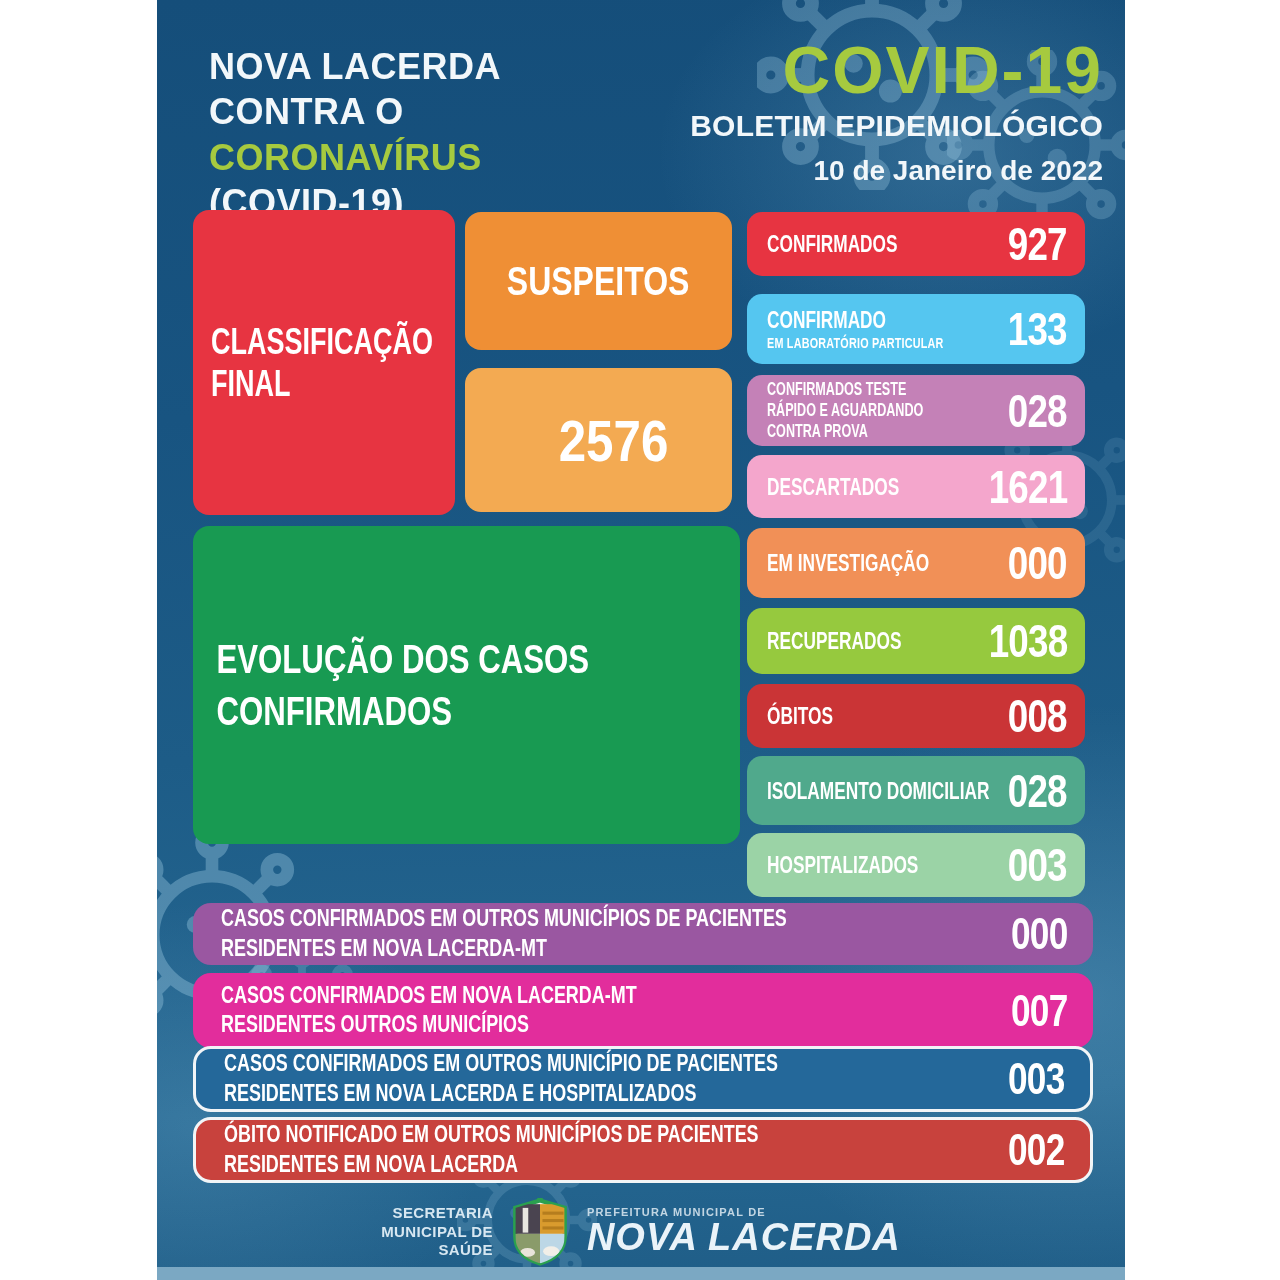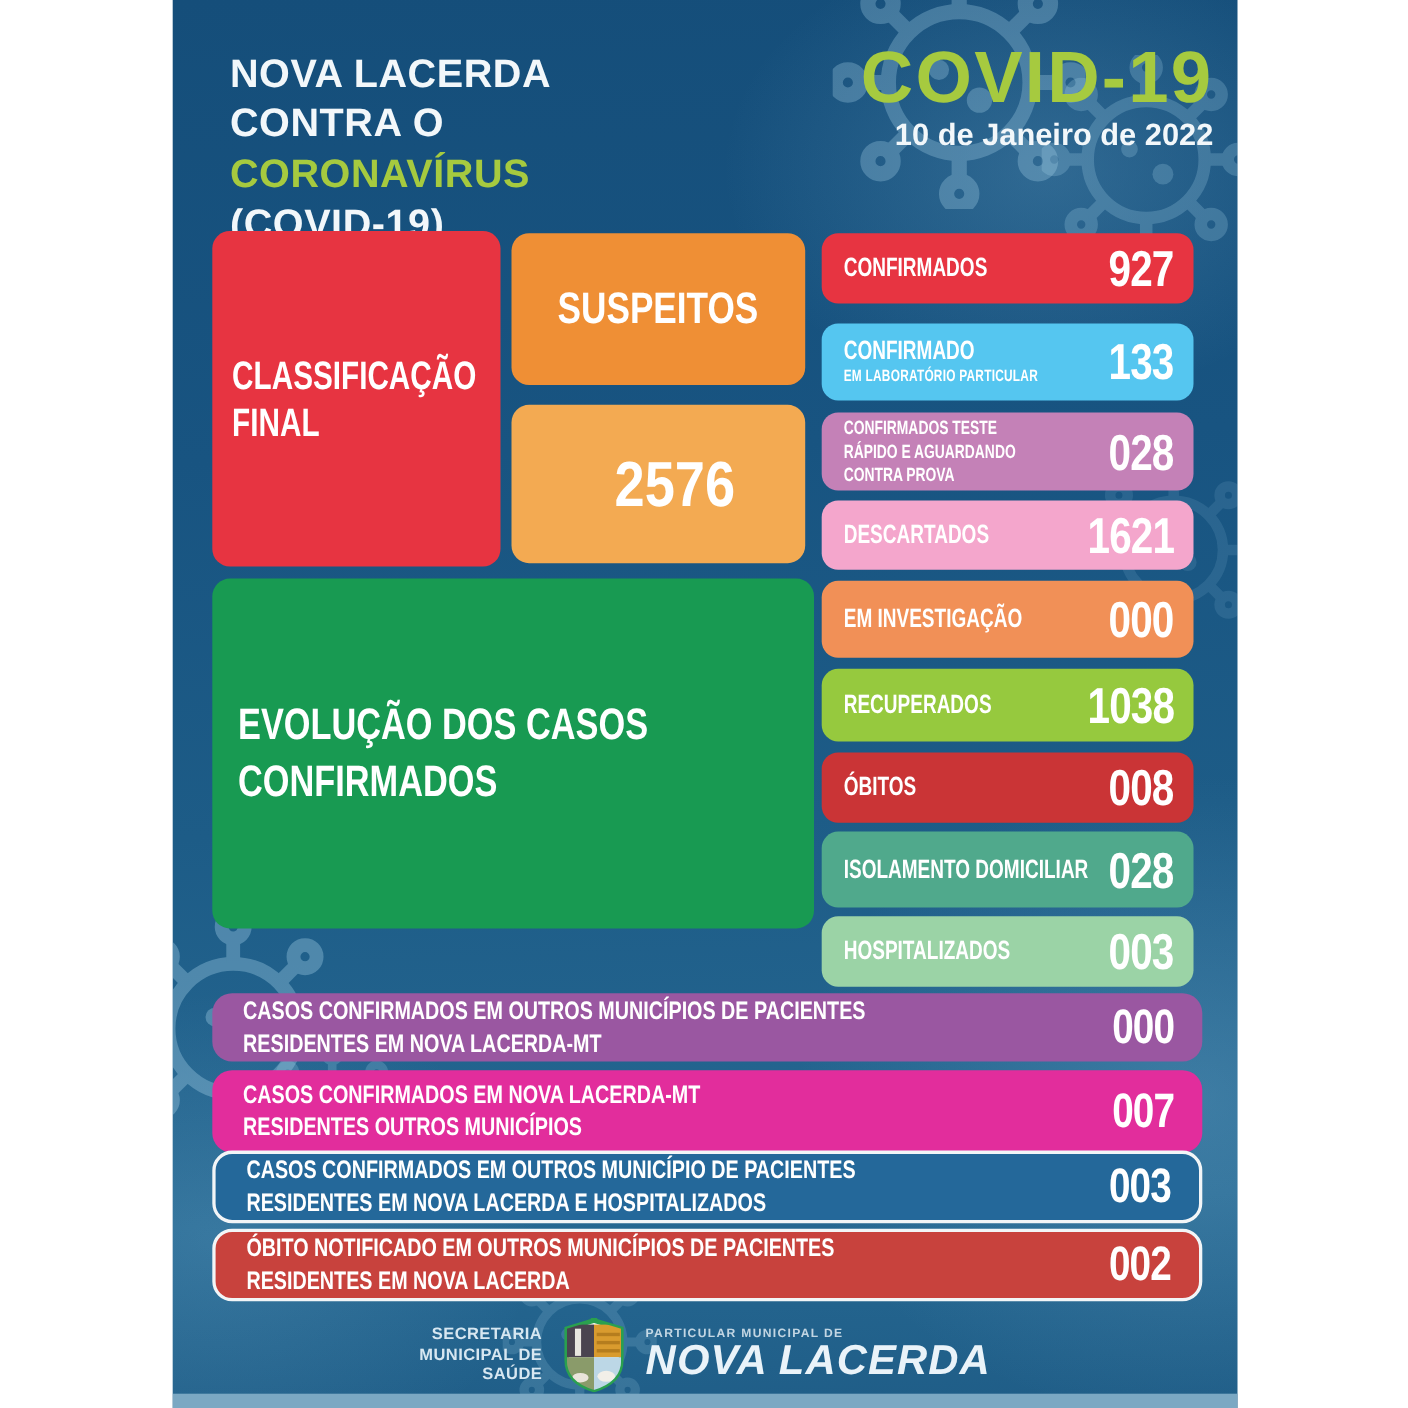--- a/index.html
+++ b/index.html
@@ -19,21 +19,21 @@
 
   .virus { position: absolute; color: #a8d4ea; pointer-events: none; }
 
   
   .hdr-left { position: absolute; left: 52px; top: 44px; color: #f2f7fa; font-weight: 700;
               font-size: 36px; line-height: 1.26; letter-spacing: 0.5px; }
   .hdr-left .green { color: #a6ca3f; }
   .hdr-right { position: absolute; right: 22px; top: 36px; text-align: right; color: #f2f7fa; }
   .covid-title { font-size: 66px; font-weight: 700; color: #a6ca3f; letter-spacing: 2px; line-height: 1.05; }
   .bulletin { font-size: 30px; font-weight: 700; margin-top: 4px; letter-spacing: 0.2px; }
-  .bulletin-date { font-size: 28px; font-weight: 700; margin-top: 2px; }
+  .bulletin-date { font-size: 28px; font-weight: 700; margin-top: 12px; }
 
   
   .card { position: absolute; border-radius: 16px; color: #fff; }
   .card-classification { left: 36px; top: 210px; width: 262px; height: 305px; display: flex; align-items: center; }
   .card-classification .t { display: inline-block; padding-left: 24px; font-size: 36px; font-weight: 700;
        line-height: 1.15; transform: scaleX(0.75); transform-origin: left center; width: 325px; }
   .card-suspects { left: 308px; top: 212px; width: 267px; height: 138px; display: flex; align-items: center; justify-content: center; }
   .card-suspects .t { display: inline-block; font-size: 40px; font-weight: 700; transform: scaleX(0.8); transform-origin: center; }
   .card-suspects-value { left: 308px; top: 368px; width: 267px; height: 144px; display: flex; align-items: center; justify-content: center; padding-left: 30px; }
   .card-suspects-value .t { display: inline-block; font-size: 58px; font-weight: 700; transform: scaleX(0.85); transform-origin: center; }
@@ -134,20 +134,21 @@
 
     <div class="hdr-left">
       <div>NOVA LACERDA</div>
       <div>CONTRA O</div>
       <div class="green">CORONAVÍRUS</div>
       <div>(COVID-19)</div>
     </div>
 
     <div class="hdr-right">
       <div class="covid-title">COVID-19</div>
+      <div class="bulletin">BOLETIM EPIDEMIOLÓGICO</div>
       <div class="bulletin-date">10 de Janeiro de 2022</div>
     </div>
 
     <div class="card card-classification" style="background-color: rgb(231, 52, 65);">
       <span class="t">CLASSIFICAÇÃO FINAL</span>
     </div>
     <div class="card card-suspects" style="background-color: rgb(239, 143, 53);">
       <span class="t">SUSPEITOS</span>
     </div>
     <div class="card card-suspects-value" style="background-color: rgb(243, 170, 82);">
@@ -236,20 +237,20 @@
           <rect x="50" y="58" width="40" height="48" fill="#bcd7e6"></rect>
           <rect x="22" y="16" width="9" height="40" fill="#e8e6e0"></rect>
           <rect x="54" y="22" width="34" height="5" fill="#b57d1e"></rect>
           <rect x="54" y="34" width="34" height="5" fill="#b57d1e"></rect>
           <rect x="54" y="46" width="34" height="5" fill="#b57d1e"></rect>
           <ellipse cx="30" cy="88" rx="12" ry="7" fill="#e9e4da"></ellipse>
           <ellipse cx="68" cy="86" rx="13" ry="8" fill="#f2efe8"></ellipse>
         </g>
       </svg>
       <div class="citylogo">
-        <div class="pref">PARTICULAR MUNICIPAL DE</div>
+        <div class="pref">PREFEITURA MUNICIPAL DE</div>
         <div class="name">NOVA LACERDA</div>
       </div>
     </div>
 
     <div class="bottom-strip"></div>
   </div>
 </div>
 
 </body></html>

